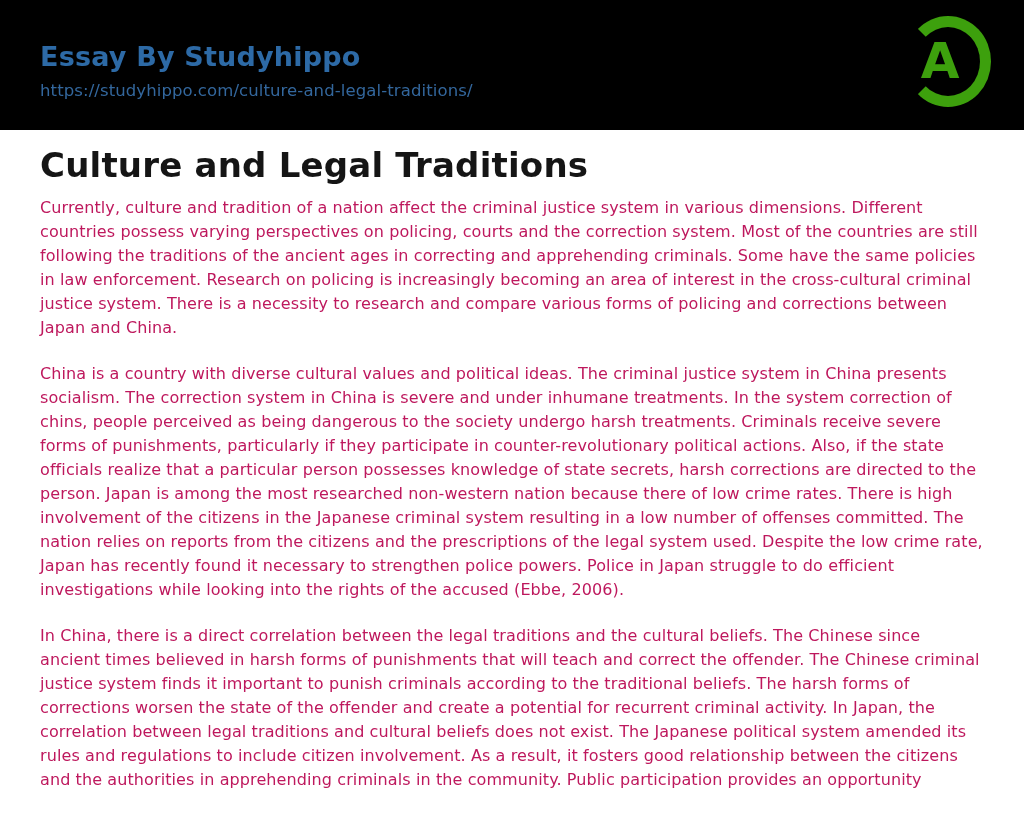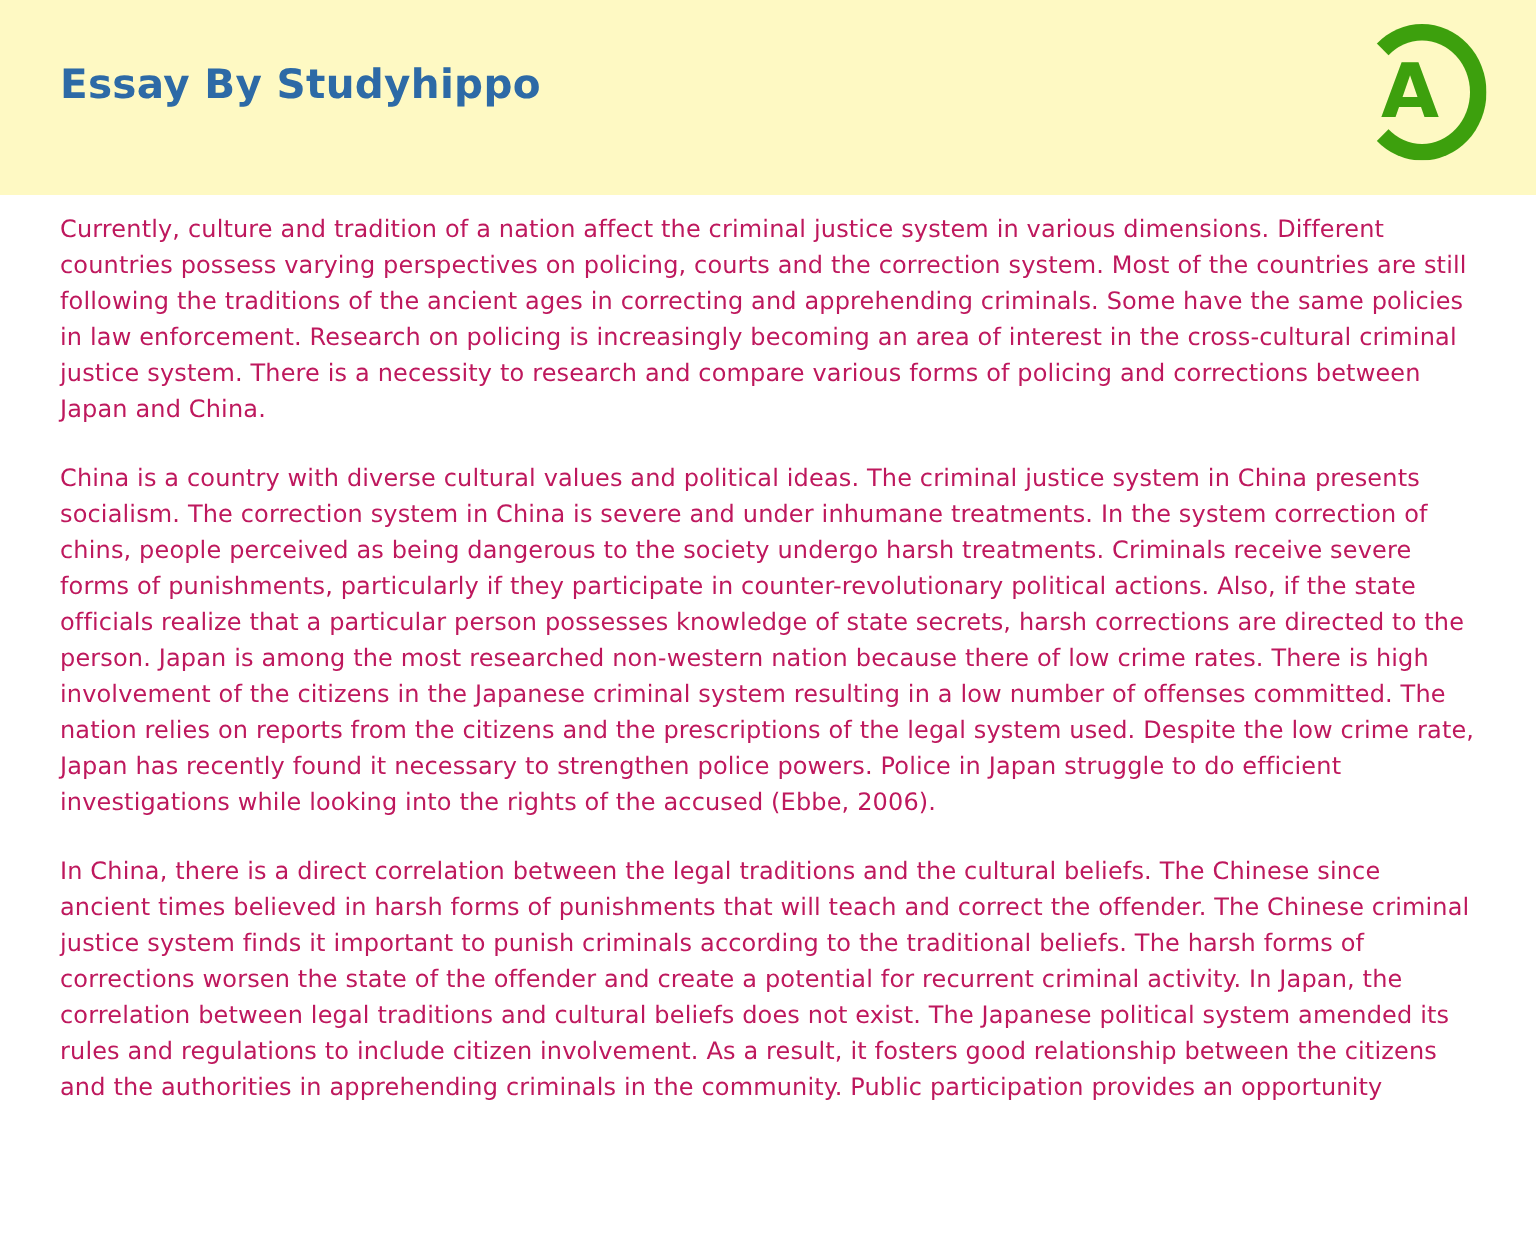--- a/index.html
+++ b/index.html
@@ -9,21 +9,21 @@
   }
   body {
     width: 1024px;
     height: 835px;
     overflow: hidden;
     font-family: "DejaVu Sans", sans-serif;
     position: relative;
   }
   .page-header {
     height: 130px;
-    background: #fef9c3;
+    background: #000000;
     padding: 0 40px;
     box-sizing: border-box;
     position: relative;
   }
   .site-title {
     margin: 0;
     padding-top: 41px;
     font-size: 27px;
     font-weight: 700;
     color: #2d6aa6;
@@ -84,25 +84,27 @@
     line-height: 24px;
     color: #be185d;
     letter-spacing: 0.1px;
   }
 </style>
 </head>
 <body>
 
 <header class="page-header">
   <h1 class="site-title">Essay By Studyhippo</h1>
+  <a class="site-url">https://studyhippo.com/culture-and-legal-traditions/</a>
   <div class="logo">
     <div class="logo-arc"></div>
     <span class="logo-letter">A</span>
   </div>
 </header>
 
 <main class="main-content">
+  <h2 class="essay-title">Culture and Legal Traditions</h2>
   <div class="essay-body">
     <p class="essay-paragraph">Currently, culture and tradition of a nation affect the criminal justice system in various dimensions. Different countries possess varying perspectives on policing, courts and the correction system. Most of the countries are still following the traditions of the ancient ages in correcting and apprehending criminals. Some have the same policies in law enforcement. Research on policing is increasingly becoming an area of interest in the cross-cultural criminal justice system. There is a necessity to research and compare various forms of policing and corrections between Japan and China.</p>
     <p class="essay-paragraph">China is a country with diverse cultural values and political ideas. The criminal justice system in China presents socialism. The correction system in China is severe and under inhumane treatments. In the system correction of chins, people perceived as being dangerous to the society undergo harsh treatments. Criminals receive severe forms of punishments, particularly if they participate in counter-revolutionary political actions. Also, if the state officials realize that a particular person possesses knowledge of state secrets, harsh corrections are directed to the person. Japan is among the most researched non-western nation because there of low crime rates. There is high involvement of the citizens in the Japanese criminal system resulting in a low number of offenses committed. The nation relies on reports from the citizens and the prescriptions of the legal system used. Despite the low crime rate, Japan has recently found it necessary to strengthen police powers. Police in Japan struggle to do efficient investigations while looking into the rights of the accused (Ebbe, 2006).</p>
     <p class="essay-paragraph">In China, there is a direct correlation between the legal traditions and the cultural beliefs. The Chinese since ancient times believed in harsh forms of punishments that will teach and correct the offender. The Chinese criminal justice system finds it important to punish criminals according to the traditional beliefs. The harsh forms of corrections worsen the state of the offender and create a potential for recurrent criminal activity. In Japan, the correlation between legal traditions and cultural beliefs does not exist. The Japanese political system amended its rules and regulations to include citizen involvement. As a result, it fosters good relationship between the citizens and the authorities in apprehending criminals in the community. Public participation provides an opportunity</p>
   </div>
 </main>
 
 </body></html>

